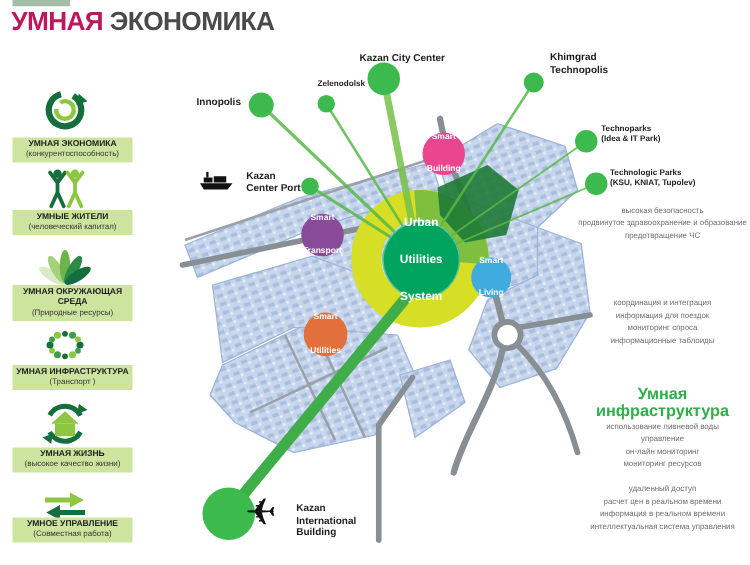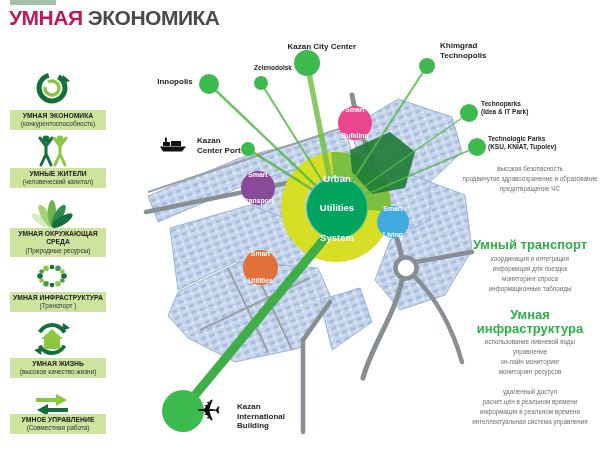--- a/index.html
+++ b/index.html
@@ -245,21 +245,20 @@
   <div>Utilities</div>
   <div>System</div>
 </div>
 
 <div class="abs panel" style="top:164px">
   <div class="it">высокая безопасность</div>
   <div class="it">продвинутое здравоохранение и образование</div>
   <div class="it">предотвращение ЧС</div>
 </div>
 <div class="abs panel" style="top:238px">
-  <h2>Умный транспорт</h2>
   <div class="it">координация и интеграция</div>
   <div class="it">информация для поездок</div>
   <div class="it">мониторинг спроса</div>
   <div class="it">информационные таблоиды</div>
 </div>
 <div class="abs panel" style="top:308px">
   <h2>Умная инфраструктура</h2>
   <div class="it">использование ливневой воды</div>
   <div class="it">управление</div>
   <div class="it">он-лайн мониторинг</div>

